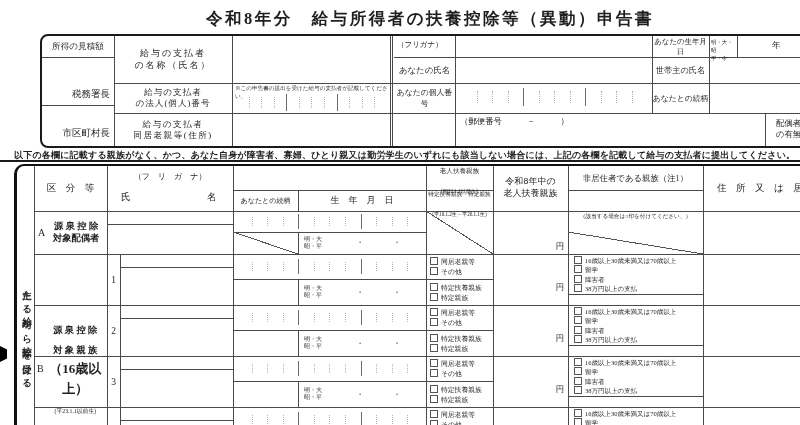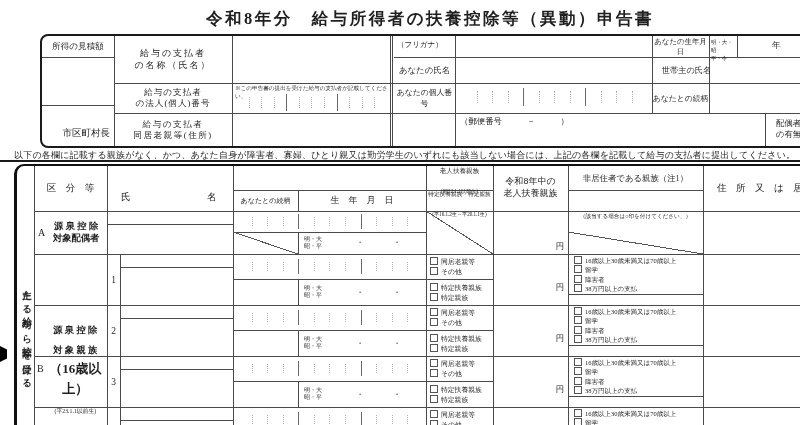--- a/index.html
+++ b/index.html
@@ -36,20 +36,21 @@
   <div class="vl" style="left:667px;top:0;height:77px;"></div>
   <div class="vl" style="left:695px;top:0;height:21px;"></div>
   <div class="vl" style="left:723px;top:77px;height:33px;"></div>
   <div class="hl" style="left:0;top:21px;width:72px;"></div>
   <div class="hl" style="left:0;top:69px;width:72px;"></div>
   <div class="hl" style="left:72px;top:47px;width:698px;"></div>
   <div class="hl" style="left:72px;top:77px;width:698px;"></div>
   <div class="hl" style="left:352px;top:21px;width:418px;"></div>
 
   <div class="abs ctr" style="left:0;top:0;width:72px;height:21px;font-size:8.6px;">所得の見積額</div>
+  <div class="abs" style="left:0;top:21px;width:68px;height:48px;font-size:9.5px;display:flex;align-items:flex-end;justify-content:flex-end;padding-bottom:4px;">税務署長</div>
   <div class="abs" style="left:0;top:69px;width:68px;height:41px;font-size:9.5px;display:flex;align-items:flex-end;justify-content:flex-end;padding-bottom:6px;">市区町村長</div>
 
   <div class="abs ctr" style="left:72px;top:0;width:118px;height:47px;font-size:9px;letter-spacing:2px;">
     <div class="two"><span>給与の支払者</span><br><span>の名称（氏名）</span></div>
   </div>
   <div class="abs ctr" style="left:72px;top:47px;width:118px;height:30px;font-size:8.6px;letter-spacing:1px;">
     <div class="two"><span>給与の支払者</span><br><span>の法人(個人)番号</span></div>
   </div>
   <div class="abs ctr" style="left:72px;top:77px;width:118px;height:33px;font-size:8.6px;letter-spacing:1.5px;">
     <div class="two"><span>給与の支払者</span><br><span>同居老親等(住所)</span></div>
@@ -93,31 +94,31 @@
       <span class="tk"></span>
       <span class="tk"></span>
     </div>
   <div class="abs" style="left:418px;top:80px;font-size:8.4px;">（郵便番号　　　－　　　）</div>
 
   <div class="abs ctr" style="left:610px;top:0;width:57px;height:21px;font-size:7.4px;">あなたの生年月日</div>
   <div class="abs" style="left:669px;top:2px;width:25px;font-size:5.4px;line-height:1.5;">
     <span>明・大・昭</span><br><span>平・令</span>
   </div>
   <div class="abs" style="left:730px;top:4px;font-size:8.6px;">年</div>
-  <div class="abs ctr" style="left:610px;top:21px;width:57px;height:26px;font-size:8.2px;margin-left:6px;">世帯主の氏名</div>
+  <div class="abs ctr" style="left:610px;top:21px;width:57px;height:26px;font-size:8.2px;">世帯主の氏名</div>
   <div class="abs" style="left:667px;top:21px;width:103px;height:26px;"></div>
   <div class="abs ctr" style="left:610px;top:47px;width:57px;height:30px;font-size:7.8px;">あなたとの続柄</div>
   <div class="abs" style="left:667px;top:47px;width:103px;height:30px;"></div>
 
   <div class="abs ctr" style="left:723px;top:77px;width:47px;height:33px;font-size:8.4px;">
     <div class="two"><span>配偶者</span><br><span>の有無</span></div>
   </div>
 </div>
 
-<div class="abs" style="left:14px;top:149px;width:782px;font-size:9px;font-weight:400;letter-spacing:.2px;white-space:nowrap;">以下の各欄に記載する親族がなく、かつ、あなた自身が障害者、寡婦、ひとり親又は勤労学生のいずれにも該当しない場合には、上記の各欄を記載して給与の支払者に提出してください。</div>
+<div class="abs" style="left:14px;top:149px;width:782px;font-size:9px;font-weight:700;letter-spacing:.2px;white-space:nowrap;">以下の各欄に記載する親族がなく、かつ、あなた自身が障害者、寡婦、ひとり親又は勤労学生のいずれにも該当しない場合には、上記の各欄を記載して給与の支払者に提出してください。</div>
 
 <div class="abs" style="left:0;top:160px;width:800px;height:2px;background:#1a1a1a;"></div>
 
 <div class="abs" style="left:14px;top:164px;width:800px;height:265px;border:2px solid #111;border-left-width:3px;border-radius:10px 0 0 0;">
 
   <div class="vl" style="left:17px;top:0;height:261px;"></div>
   <div class="vl" style="left:90px;top:0;height:261px;"></div>
   <div class="vl" style="left:216px;top:0;height:261px;"></div>
   <div class="vl" style="left:409px;top:0;height:261px;"></div>
   <div class="vl" style="left:476px;top:0;height:261px;"></div>
@@ -128,20 +129,21 @@
   <div class="hl" style="left:17px;top:88px;width:789px;"></div>
 
   <div class="abs vert" style="left:3px;top:116px;height:142px;font-size:9.5px;">主たる給与から控除を受ける</div>
 
   <div class="abs" style="left:0;top:0;width:806px;height:45px;">
     <div class="hl" style="left:216px;top:24px;width:260px;"></div>
     <div class="hl" style="left:551px;top:24px;width:135px;"></div>
     <div class="vl" style="left:281px;top:24px;height:21px;"></div>
     <div class="abs ctr" style="left:17px;top:0;width:73px;height:45px;font-size:9.5px;">区　分　等</div>
     <div class="abs" style="left:90px;top:0;width:126px;height:45px;">
+      <div class="abs" style="left:0;top:5px;width:126px;text-align:center;font-size:8px;">（フ　リ　ガ　ナ）</div>
       <div class="abs" style="left:14px;top:25px;font-size:9.5px;">氏</div>
       <div class="abs" style="left:100px;top:25px;font-size:9.5px;">名</div>
     </div>
     <div class="abs ctr" style="left:216px;top:24px;width:65px;height:21px;font-size:7px;">あなたとの続柄</div>
     <div class="abs ctr" style="left:281px;top:24px;width:128px;height:21px;font-size:9px;">生　年　月　日</div>
     <div class="abs ctr" style="left:409px;top:0;width:67px;height:24px;">
       <div class="two"><span style="font-size:6.6px;">老人扶養親族</span><br><span style="font-size:5.2px;">(昭32.1.1以前生)</span></div>
     </div>
     <div class="abs ctr" style="left:409px;top:24px;width:67px;height:21px;">
       <div class="two"><span style="font-size:5.7px;">特定扶養親族・特定親族</span><br><span style="font-size:5.1px;">(平16.1.2生～平20.1.1生)</span></div>

